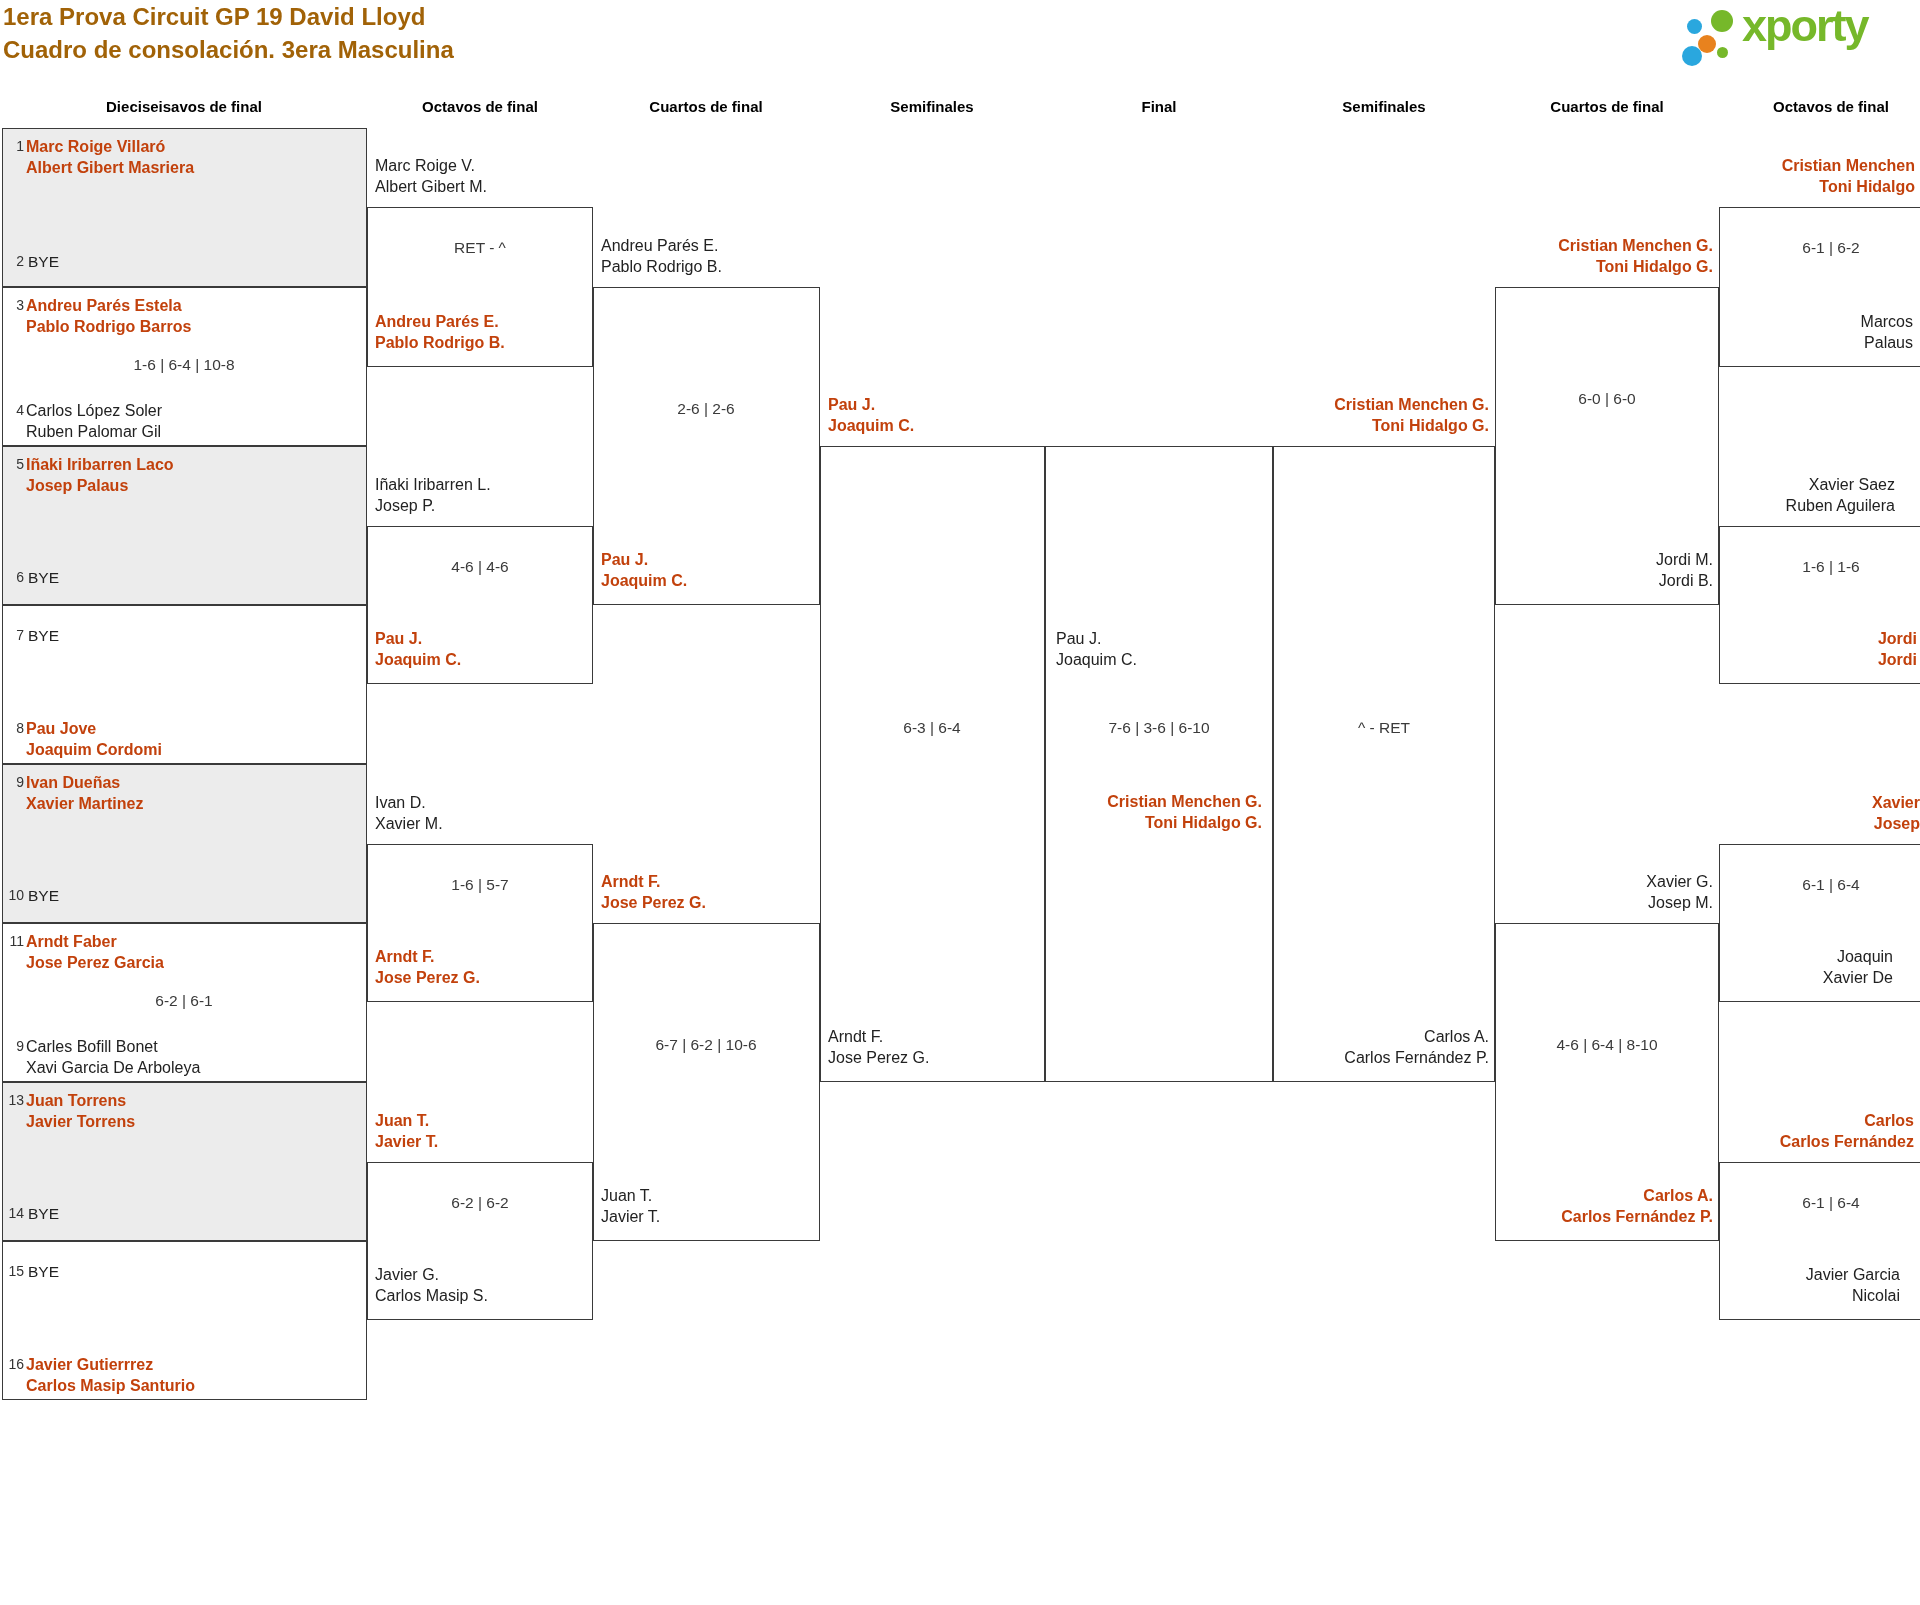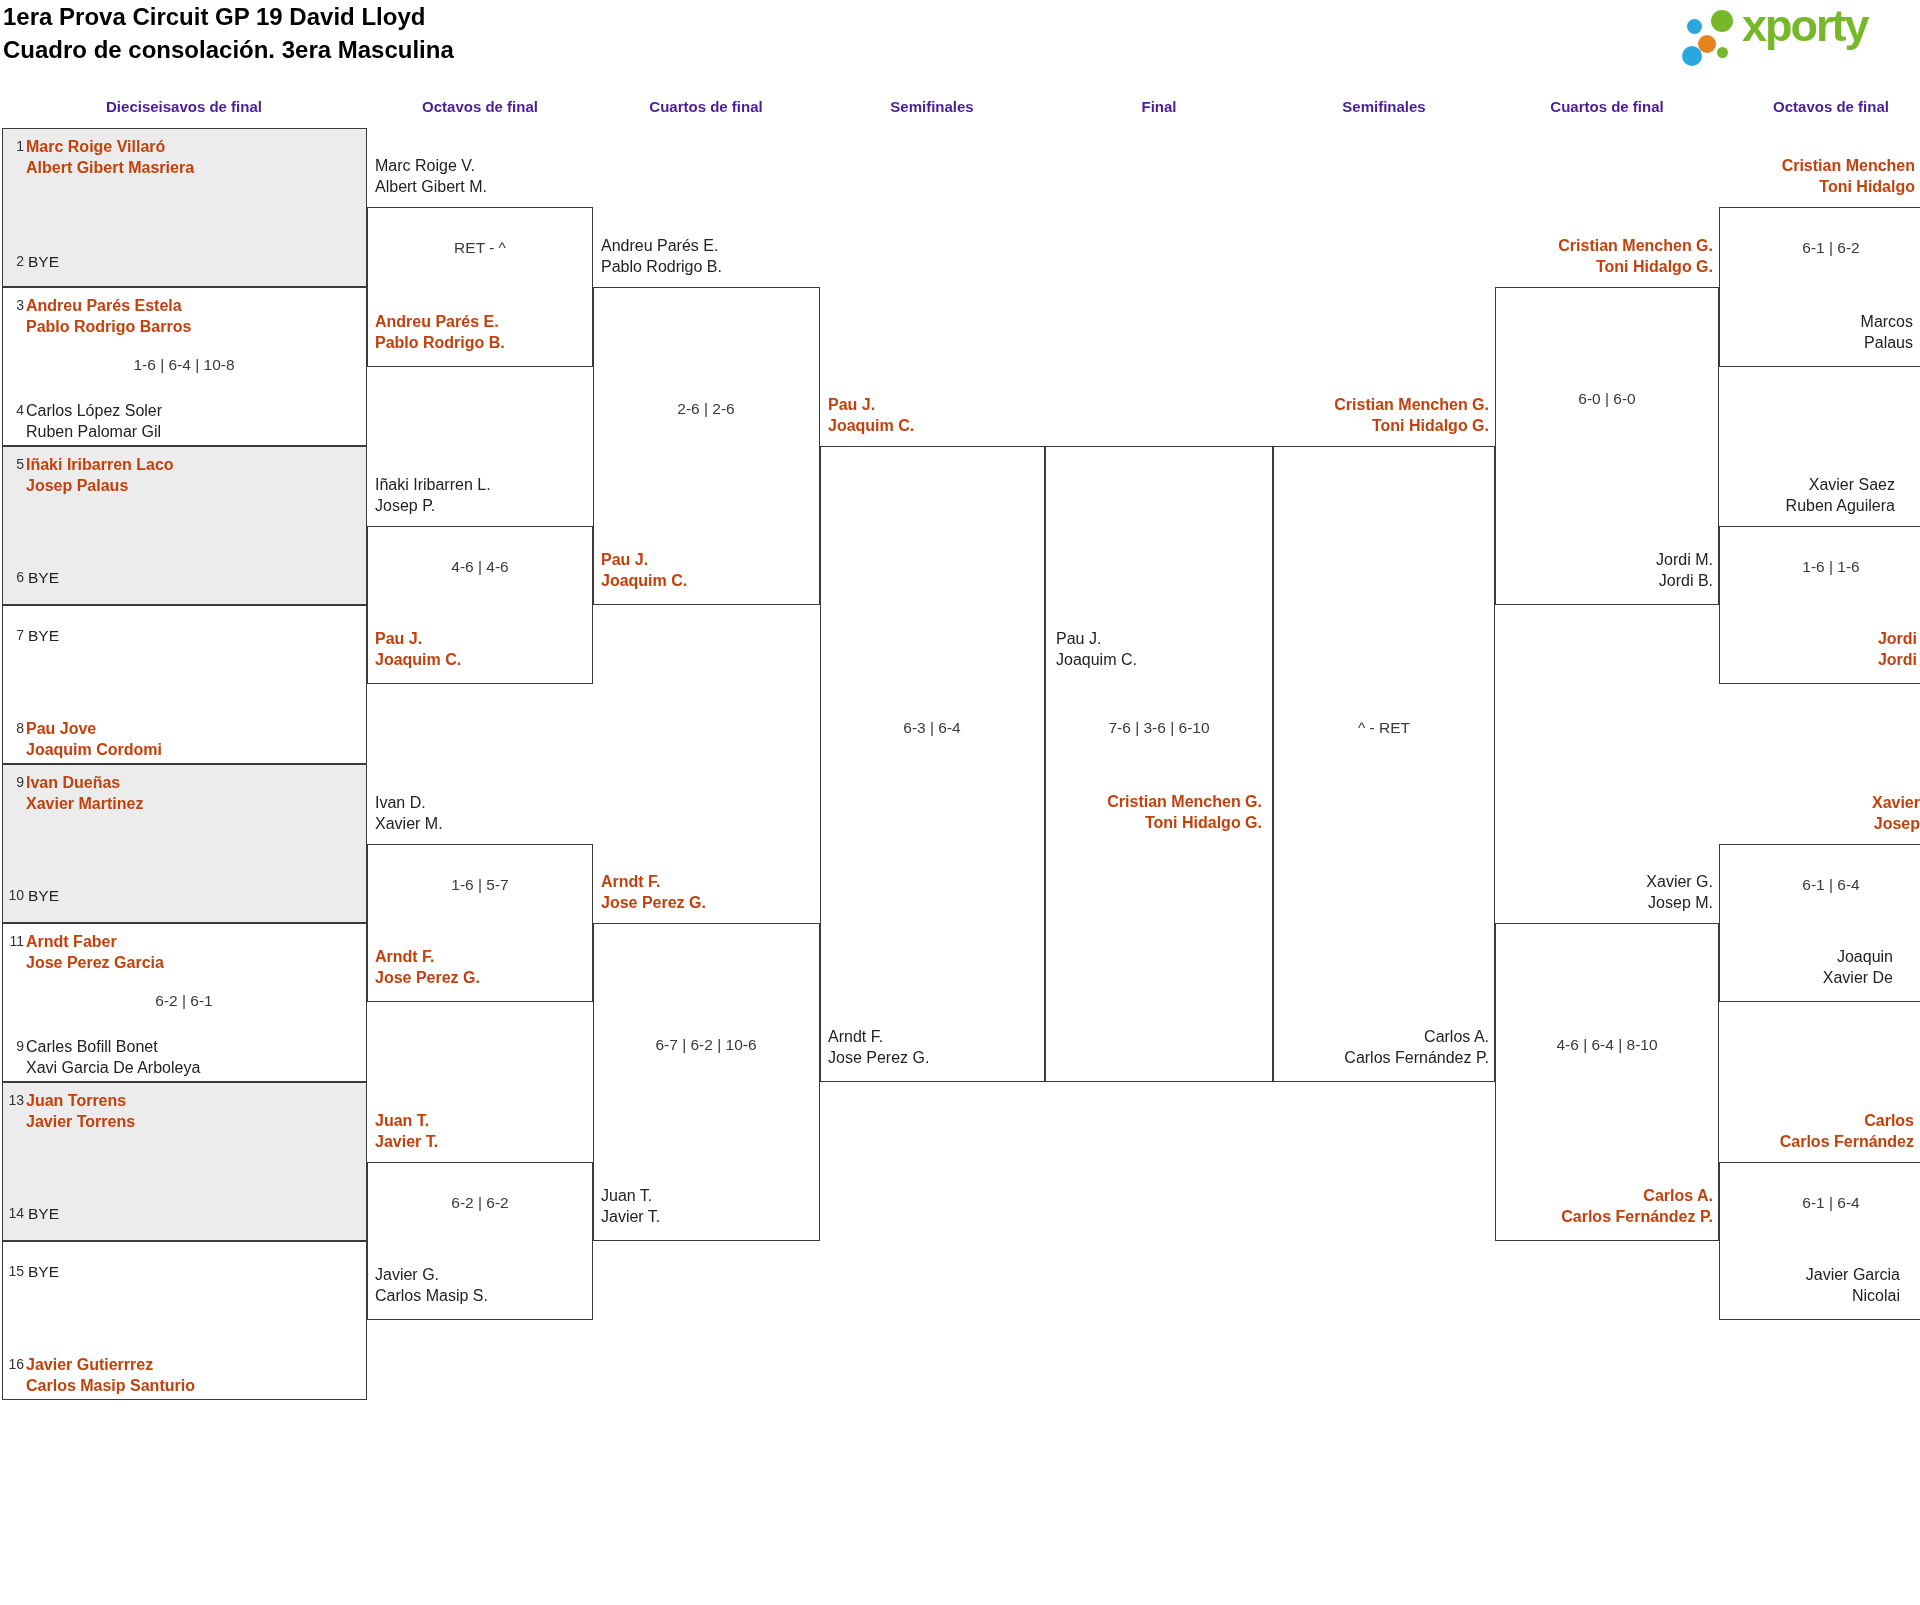--- a/index.html
+++ b/index.html
@@ -1,21 +1,21 @@
 <!DOCTYPE html>
 <html><head>
 <meta charset="utf-8">
 <style>
   html,body{margin:0;padding:0;}
   body{
     width:1920px;height:1605px;position:relative;overflow:hidden;
     background:#ffffff;font-family:"Liberation Sans", sans-serif;color:#1f1f1f;
   }
-  .title{position:absolute;left:3px;font-size:24px;font-weight:700;color:#000000;white-space:nowrap;}
-  .rhead{position:absolute;top:98px;transform:translateX(-50%);font-size:15px;font-weight:700;color:#4c1d95;white-space:nowrap;}
+  .title{position:absolute;left:3px;font-size:24px;font-weight:700;color:#a16207;white-space:nowrap;}
+  .rhead{position:absolute;top:98px;transform:translateX(-50%);font-size:15px;font-weight:700;color:#000000;white-space:nowrap;}
   .box{position:absolute;border:1px solid #3a3a3a;box-sizing:border-box;background:transparent;}
   .box.gray{background:#ececec;}
   .team{position:absolute;font-size:16px;line-height:21px;white-space:nowrap;color:#222;}
   .team.win{font-weight:700;color:#c2410c;}
   .team.ra{text-align:right;}
   .seed{position:absolute;width:18px;text-align:right;font-size:14px;color:#333;}
   .score{position:absolute;transform:translateX(-50%);font-size:15.5px;color:#3a3a3a;white-space:nowrap;}
   .bye{position:absolute;font-size:15.5px;color:#222;}
   .logo{position:absolute;left:1680px;top:6px;width:238px;height:62px;}
   .logo .word{position:absolute;left:62px;top:-6px;font-size:45px;font-weight:800;letter-spacing:-2px;color:#76b82a;}

